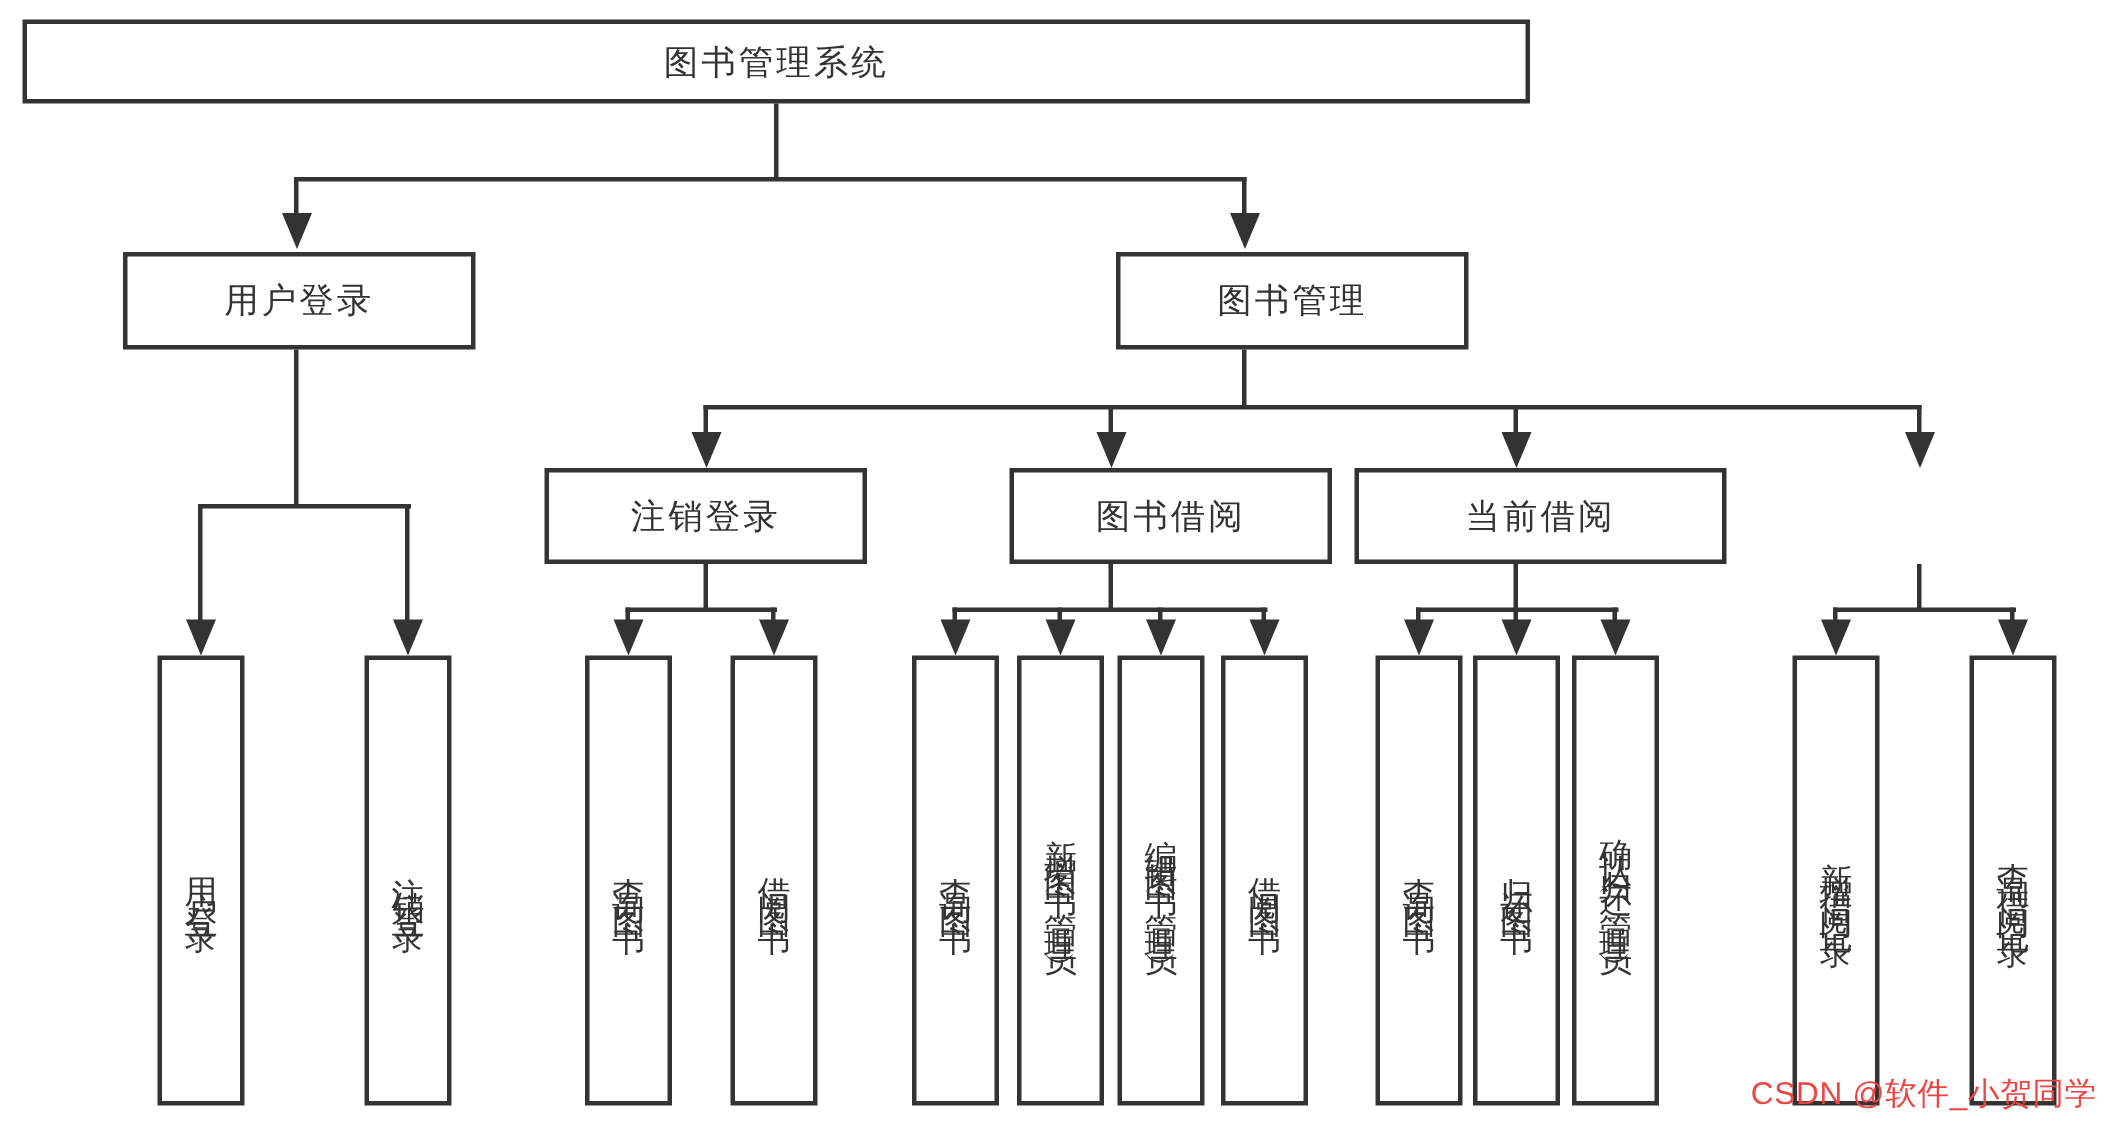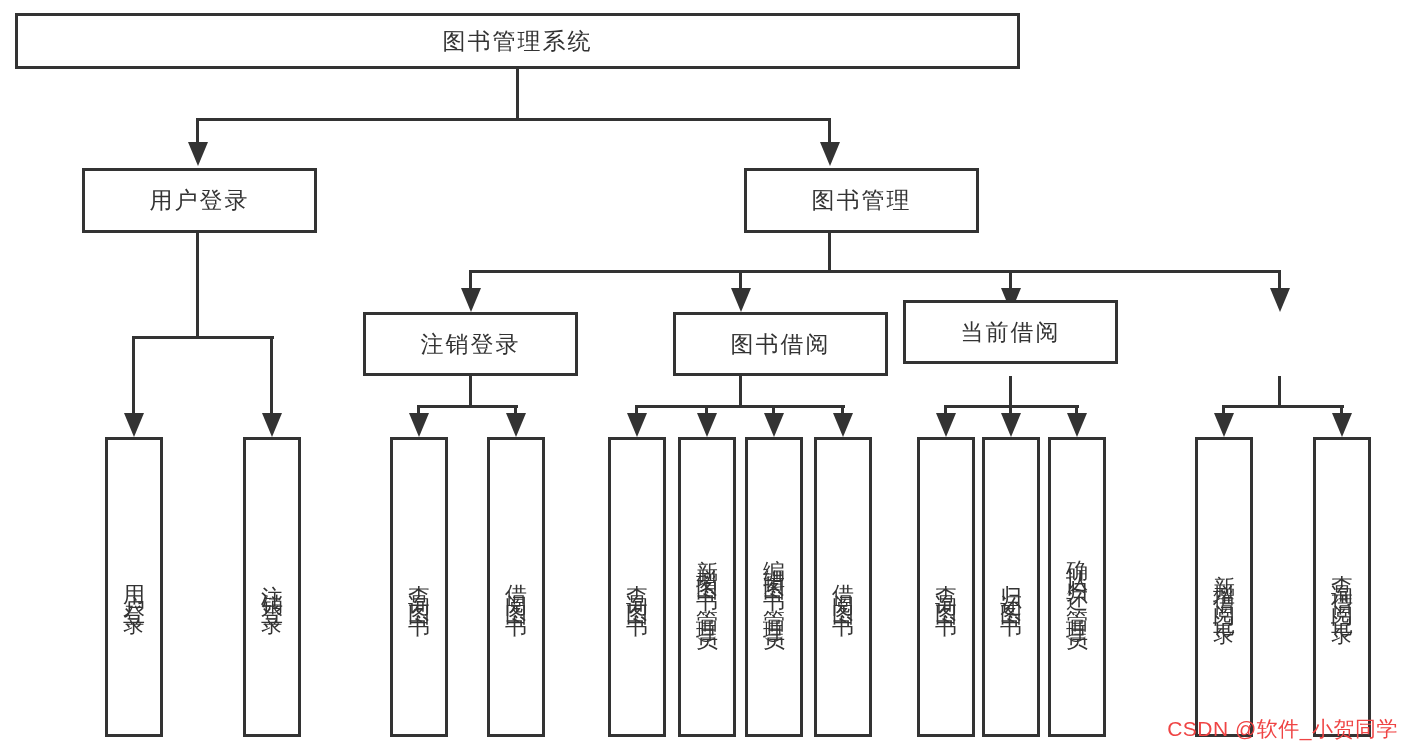--- a/index.html
+++ b/index.html
@@ -111,21 +111,21 @@
   <div class="arrow" style="left:461px; top:288px;"></div>
   <div class="vline" style="left:739px; top:270px; height:20px;"></div>
   <div class="arrow" style="left:731px; top:288px;"></div>
   <div class="vline" style="left:1009px; top:270px; height:20px;"></div>
   <div class="arrow" style="left:1001px; top:288px;"></div>
   <div class="vline" style="left:1278px; top:270px; height:20px;"></div>
   <div class="arrow" style="left:1270px; top:288px;"></div>
 
   <div class="box" style="left:363px; top:312px; width:215px; height:64px;">注销登录</div>
   <div class="box" style="left:633px; top:312px; width:215px; height:64px;margin-left:40px;">图书借阅</div>
-  <div class="box" style="left:903px; top:300px; width:215px; height:64px;">当前借阅</div>
+  <div class="box" style="left:903px; top:312px; width:248px; height:64px;">当前借阅</div>
 
   <div class="vline" style="left:469px; top:376px; height:31px;"></div>
   <div class="hline" style="left:417px; top:405px; width:101px;"></div>
   <div class="vline" style="left:417px; top:405px; height:10px;"></div>
   <div class="arrow" style="left:409px; top:413px;"></div>
   <div class="vline" style="left:514px; top:405px; height:10px;"></div>
   <div class="arrow" style="left:506px; top:413px;"></div>
 
   <div class="vline" style="left:739px; top:376px; height:31px;"></div>
   <div class="hline" style="left:635px; top:405px; width:210px;"></div>

